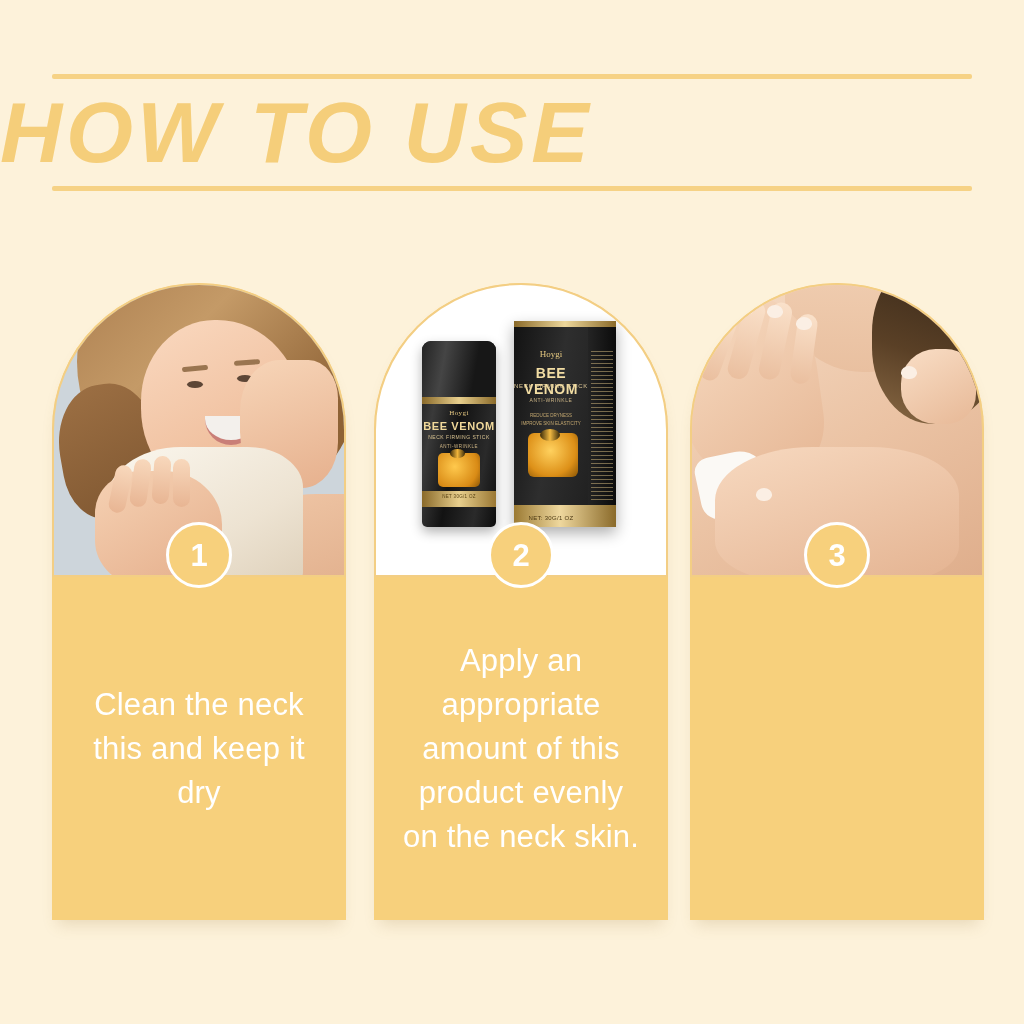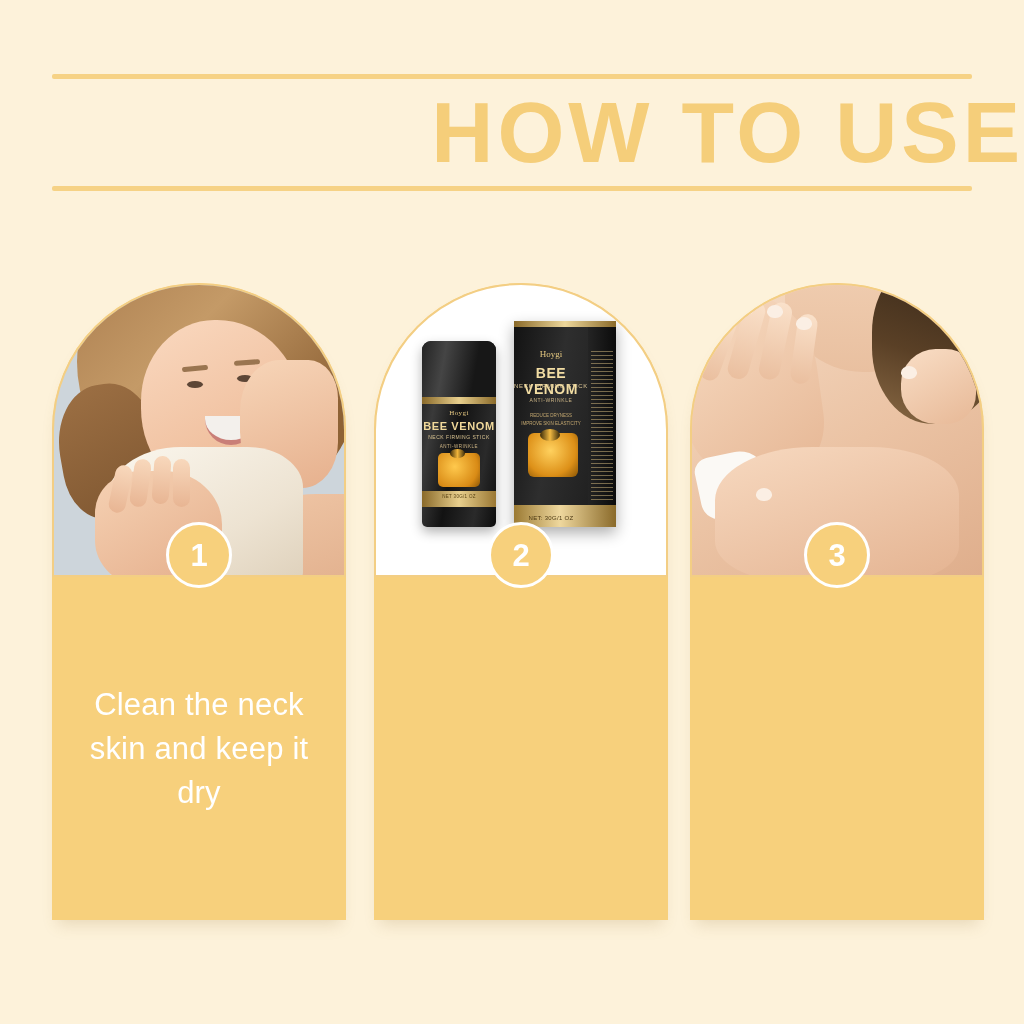--- a/index.html
+++ b/index.html
@@ -11,25 +11,26 @@
   }
   .page{position:relative;width:1024px;height:1024px;}
 
   
   .header{position:absolute;left:0;top:0;width:1024px;height:250px;}
   .rule{position:absolute;left:52px;width:920px;height:5px;background:#F6D285;border-radius:2px;}
   .rule.top{top:74px;}
   .rule.bottom{top:186px;}
   .title{
     position:absolute;left:0;top:80px;width:1024px;
-    text-align:right;
+    text-align:left;
     font-size:86px;line-height:104px;
     font-weight:bold;
     letter-spacing:4px;
     color:#F5CE7A;
+    font-style:italic;
   }
 
   
   .cards{position:absolute;left:0;top:283px;width:1024px;height:650px;}
   .card{
     position:absolute;top:0;width:294px;height:637px;
     background:#F7D07C;
     border-top-left-radius:147px;border-top-right-radius:147px;
     box-shadow:0 10px 16px -6px rgba(150,120,60,.22);
     overflow:hidden;
@@ -261,21 +262,21 @@
           <div class="fing f1"></div>
           <div class="fing f2"></div>
           <div class="fing f3"></div>
           <div class="fing f4"></div>
         </div>
       </div>
       <div class="badge">
         <span>1</span>
       </div>
       <div class="caption">Clean the neck
-skin and keep it
+this and keep it
 dry</div>
     </div>
 
     <div class="card c2">
       <div class="arch white">
         <div class="prod">
 
           <div class="stick">
             <div class="cap"></div>
             <div class="gold-top"></div>
@@ -303,20 +304,25 @@
             <div class="b-bee"></div>
             <div class="gold-foot"></div>
             <div class="b-net">NET: 30G/1 OZ</div>
           </div>
 
         </div>
       </div>
       <div class="badge">
         <span>2</span>
       </div>
+      <div class="caption">Apply an
+appropriate
+amount of this
+product evenly
+on the neck skin.</div>
     </div>
 
     <div class="card c3">
       <div class="arch">
         <div class="ph3">
           <div class="chin"></div>
           <div class="hair"></div>
           <div class="thumb"></div>
           <div class="handL"></div>
           <div class="f a"></div>

